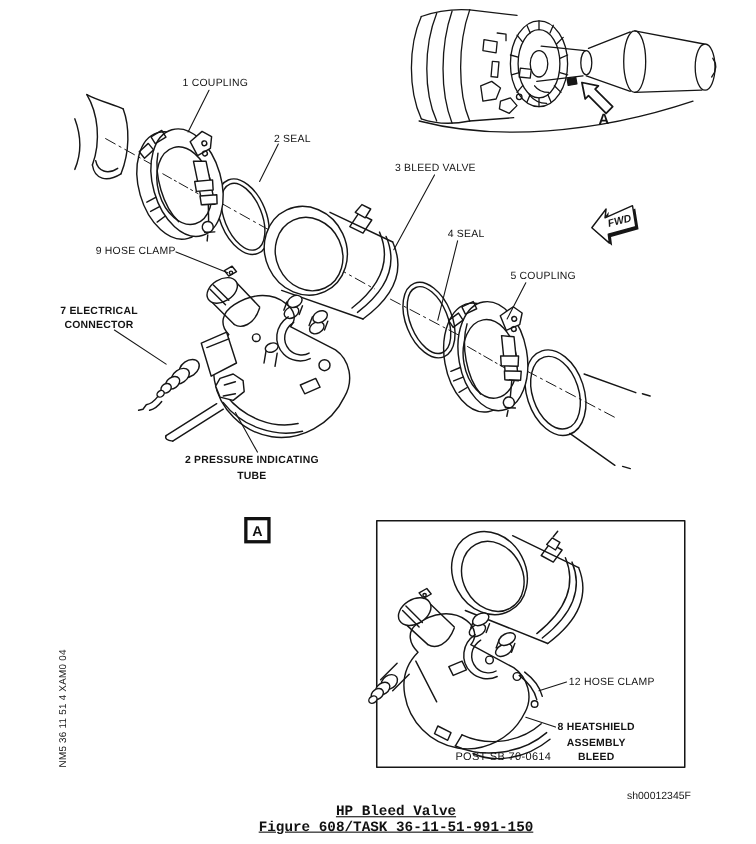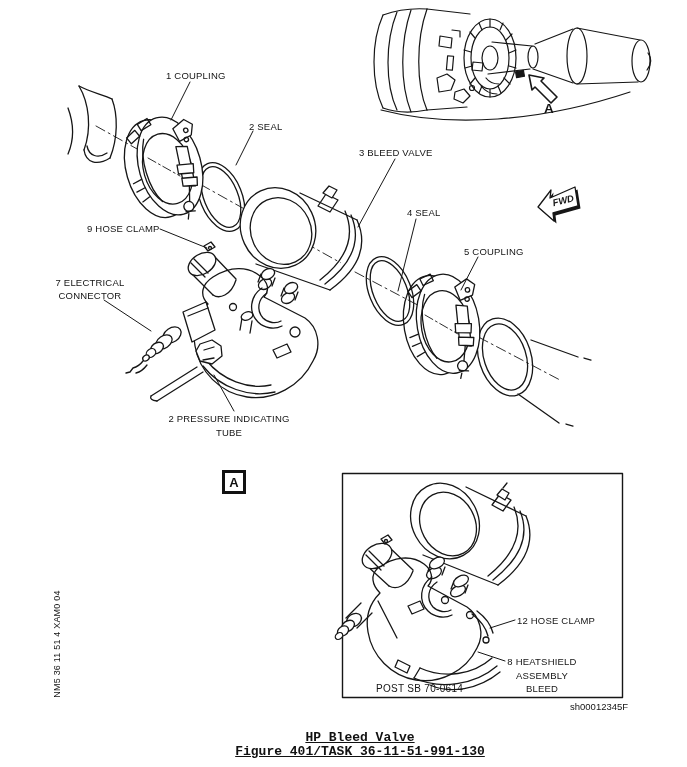--- a/index.html
+++ b/index.html
@@ -1,28 +1,28 @@
 <!DOCTYPE html>
 <html><head>
 <meta charset="utf-8">
 <style>
   html,body{margin:0;padding:0;background:#fff;}
   .page{position:relative;width:687px;height:767px;background:#fff;overflow:hidden;
         font-family:"Liberation Sans",sans-serif;color:#141414;}
   .art{position:absolute;left:0;top:0;}
   .lbl{position:absolute;font:9.5px/11px "Liberation Sans",sans-serif;color:#141414;
        white-space:nowrap;letter-spacing:.2px;text-align:right;}
-  .lbl.center{text-align:center;}
+  .lbl.center{text-align:center;font-weight:bold;}
   .lbl.block{white-space:normal;}
   .detail-a{position:absolute;left:222px;top:470px;width:18px;height:18px;
             border:3.5px solid #111;display:flex;align-items:center;justify-content:center;
             font:bold 13px "Liberation Sans",sans-serif;color:#111;}
   .loc-a{position:absolute;left:544px;top:101px;font:bold 13.5px "Liberation Sans",sans-serif;}
-  .sheet{position:absolute;left:570px;top:701px;font:9.5px "Liberation Sans",sans-serif;}
-  .postsb{position:absolute;left:328px;top:683px;font:10px "Liberation Sans",sans-serif;letter-spacing:.3px;padding-left:48px;}
+  .sheet{position:absolute;left:570px;top:718px;font:9.5px "Liberation Sans",sans-serif;}
+  .postsb{position:absolute;left:366px;top:683px;font:10px "Liberation Sans",sans-serif;letter-spacing:.3px;padding-left:48px;}
   .sidecode{position:absolute;left:1px;top:638px;width:112px;height:12px;
             transform:rotate(-90deg);font:9px/12px "Liberation Sans",sans-serif;
             text-align:center;letter-spacing:.2px;}
   .caption{position:absolute;left:200px;top:731px;width:320px;text-align:center;
            font:bold 13px/14px "Liberation Mono",monospace;color:#111;text-decoration:underline;}
 </style>
 </head>
 <body>
 
 <div class="page">
@@ -281,16 +281,16 @@
   <div>ASSEMBLY</div>
   <div>BLEED</div>
 </div>
 <div class="postsb">POST SB 70-0614</div>
 
 <div class="sheet">sh00012345F</div>
 <div class="sidecode">NM5 36 11 51 4 XAM0 04</div>
 
 <div class="caption">
   <div>HP Bleed Valve</div>
-  <div>Figure 401/TASK 36-11-51-991-130</div>
+  <div>Figure 608/TASK 36-11-51-991-150</div>
 </div>
 
 </div>
 
 </body></html>

